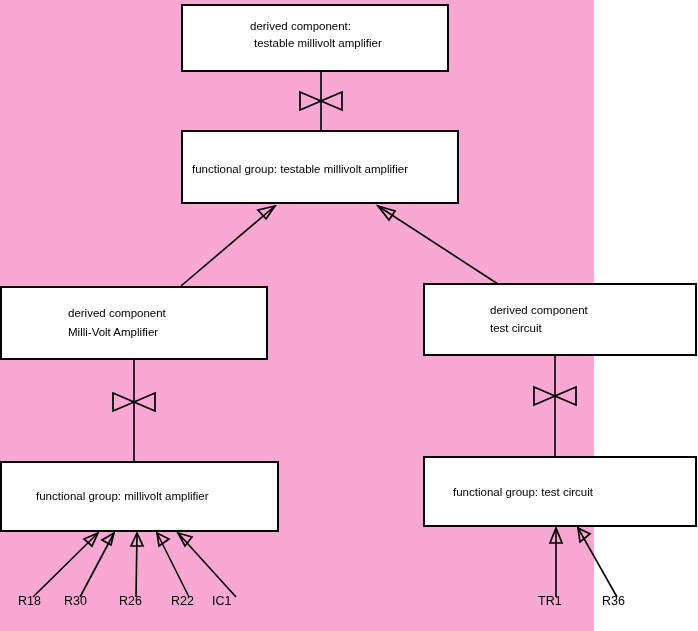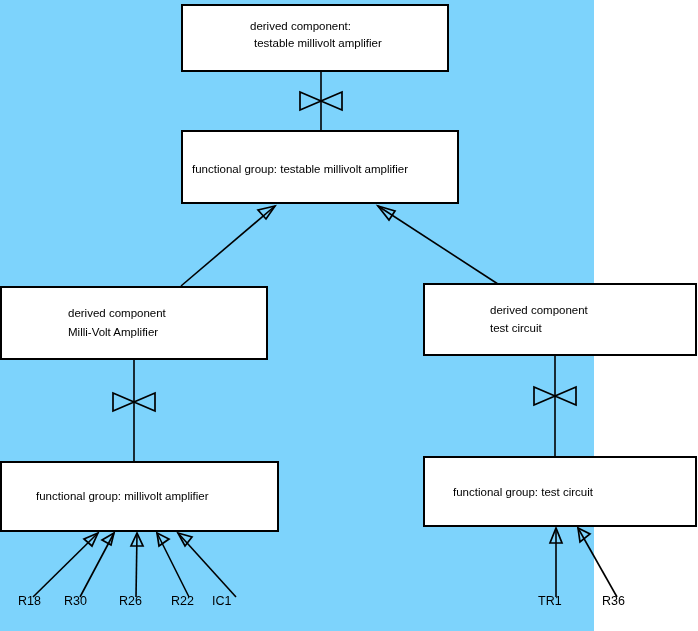--- a/index.html
+++ b/index.html
@@ -11,21 +11,21 @@
   body {
     font-family: "Liberation Sans", sans-serif;
     width: 698px;
     height: 631px;
     overflow: hidden;
   }
   #canvas {
     position: relative;
     width: 594px;
     height: 631px;
-    background: #7dd3fc;
+    background: #f9a8d4;
   }
   svg#diagram {
     position: absolute;
     left: 0;
     top: 0;
     width: 698px;
     height: 631px;
     display: block;
   }
   .box-rect {

